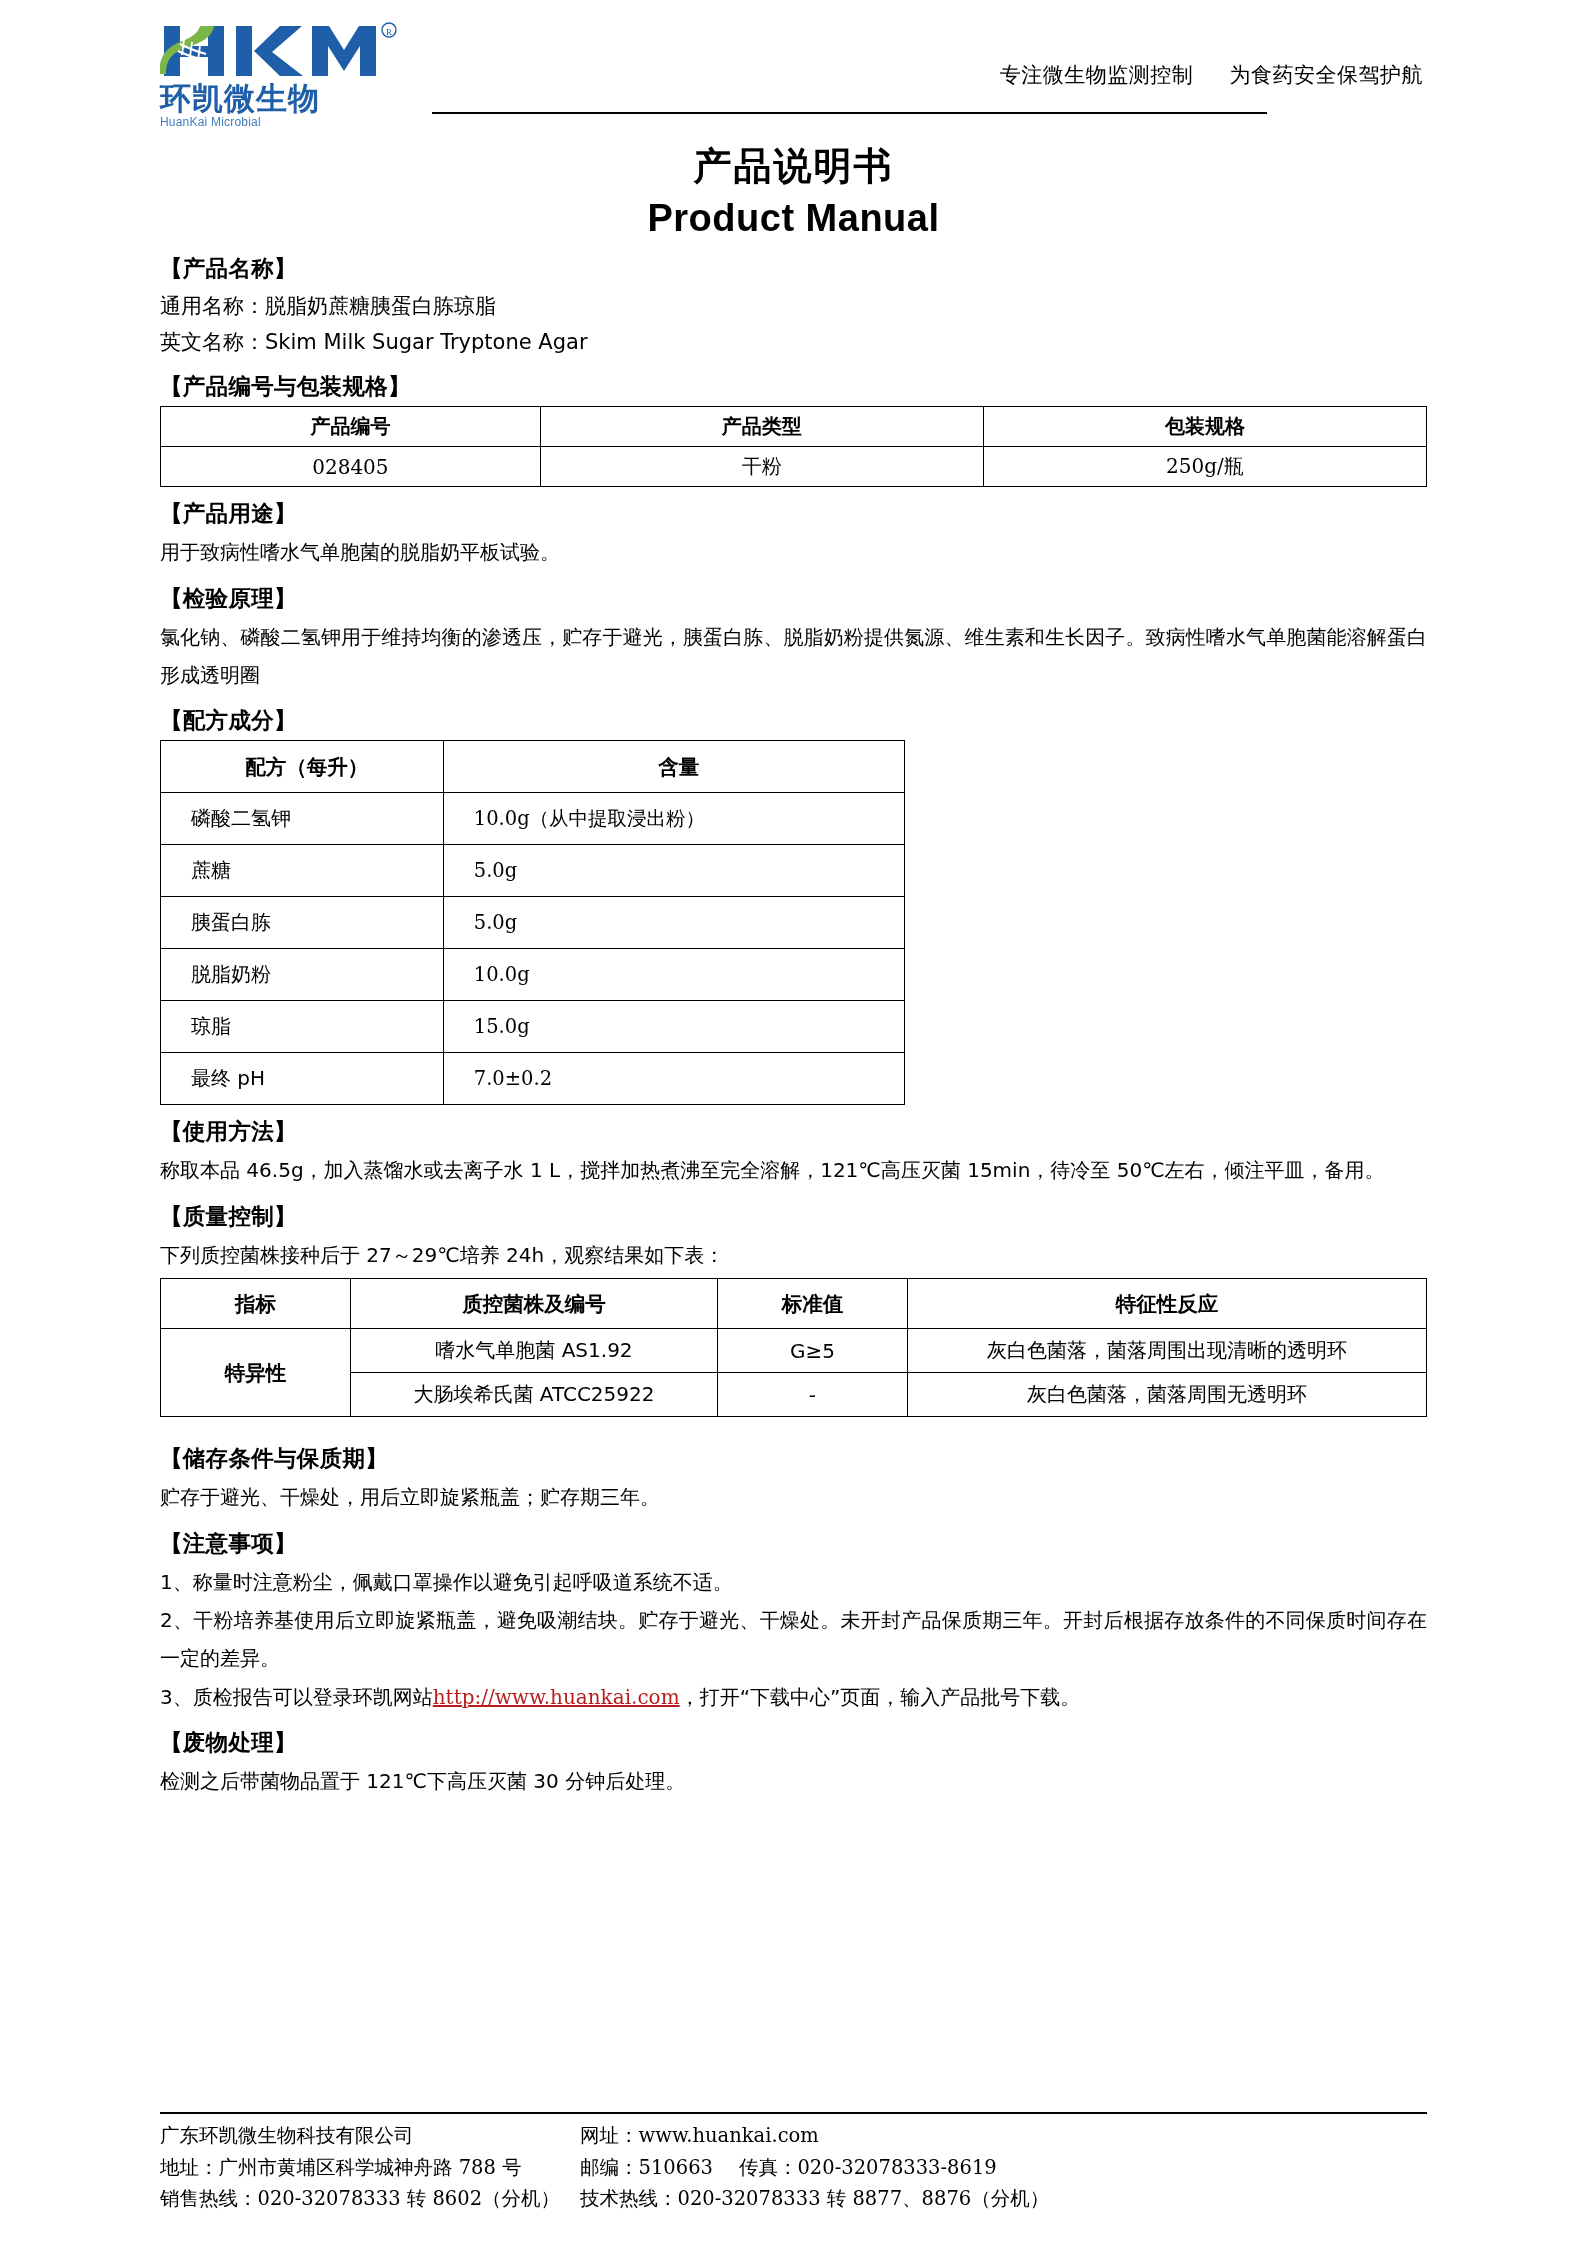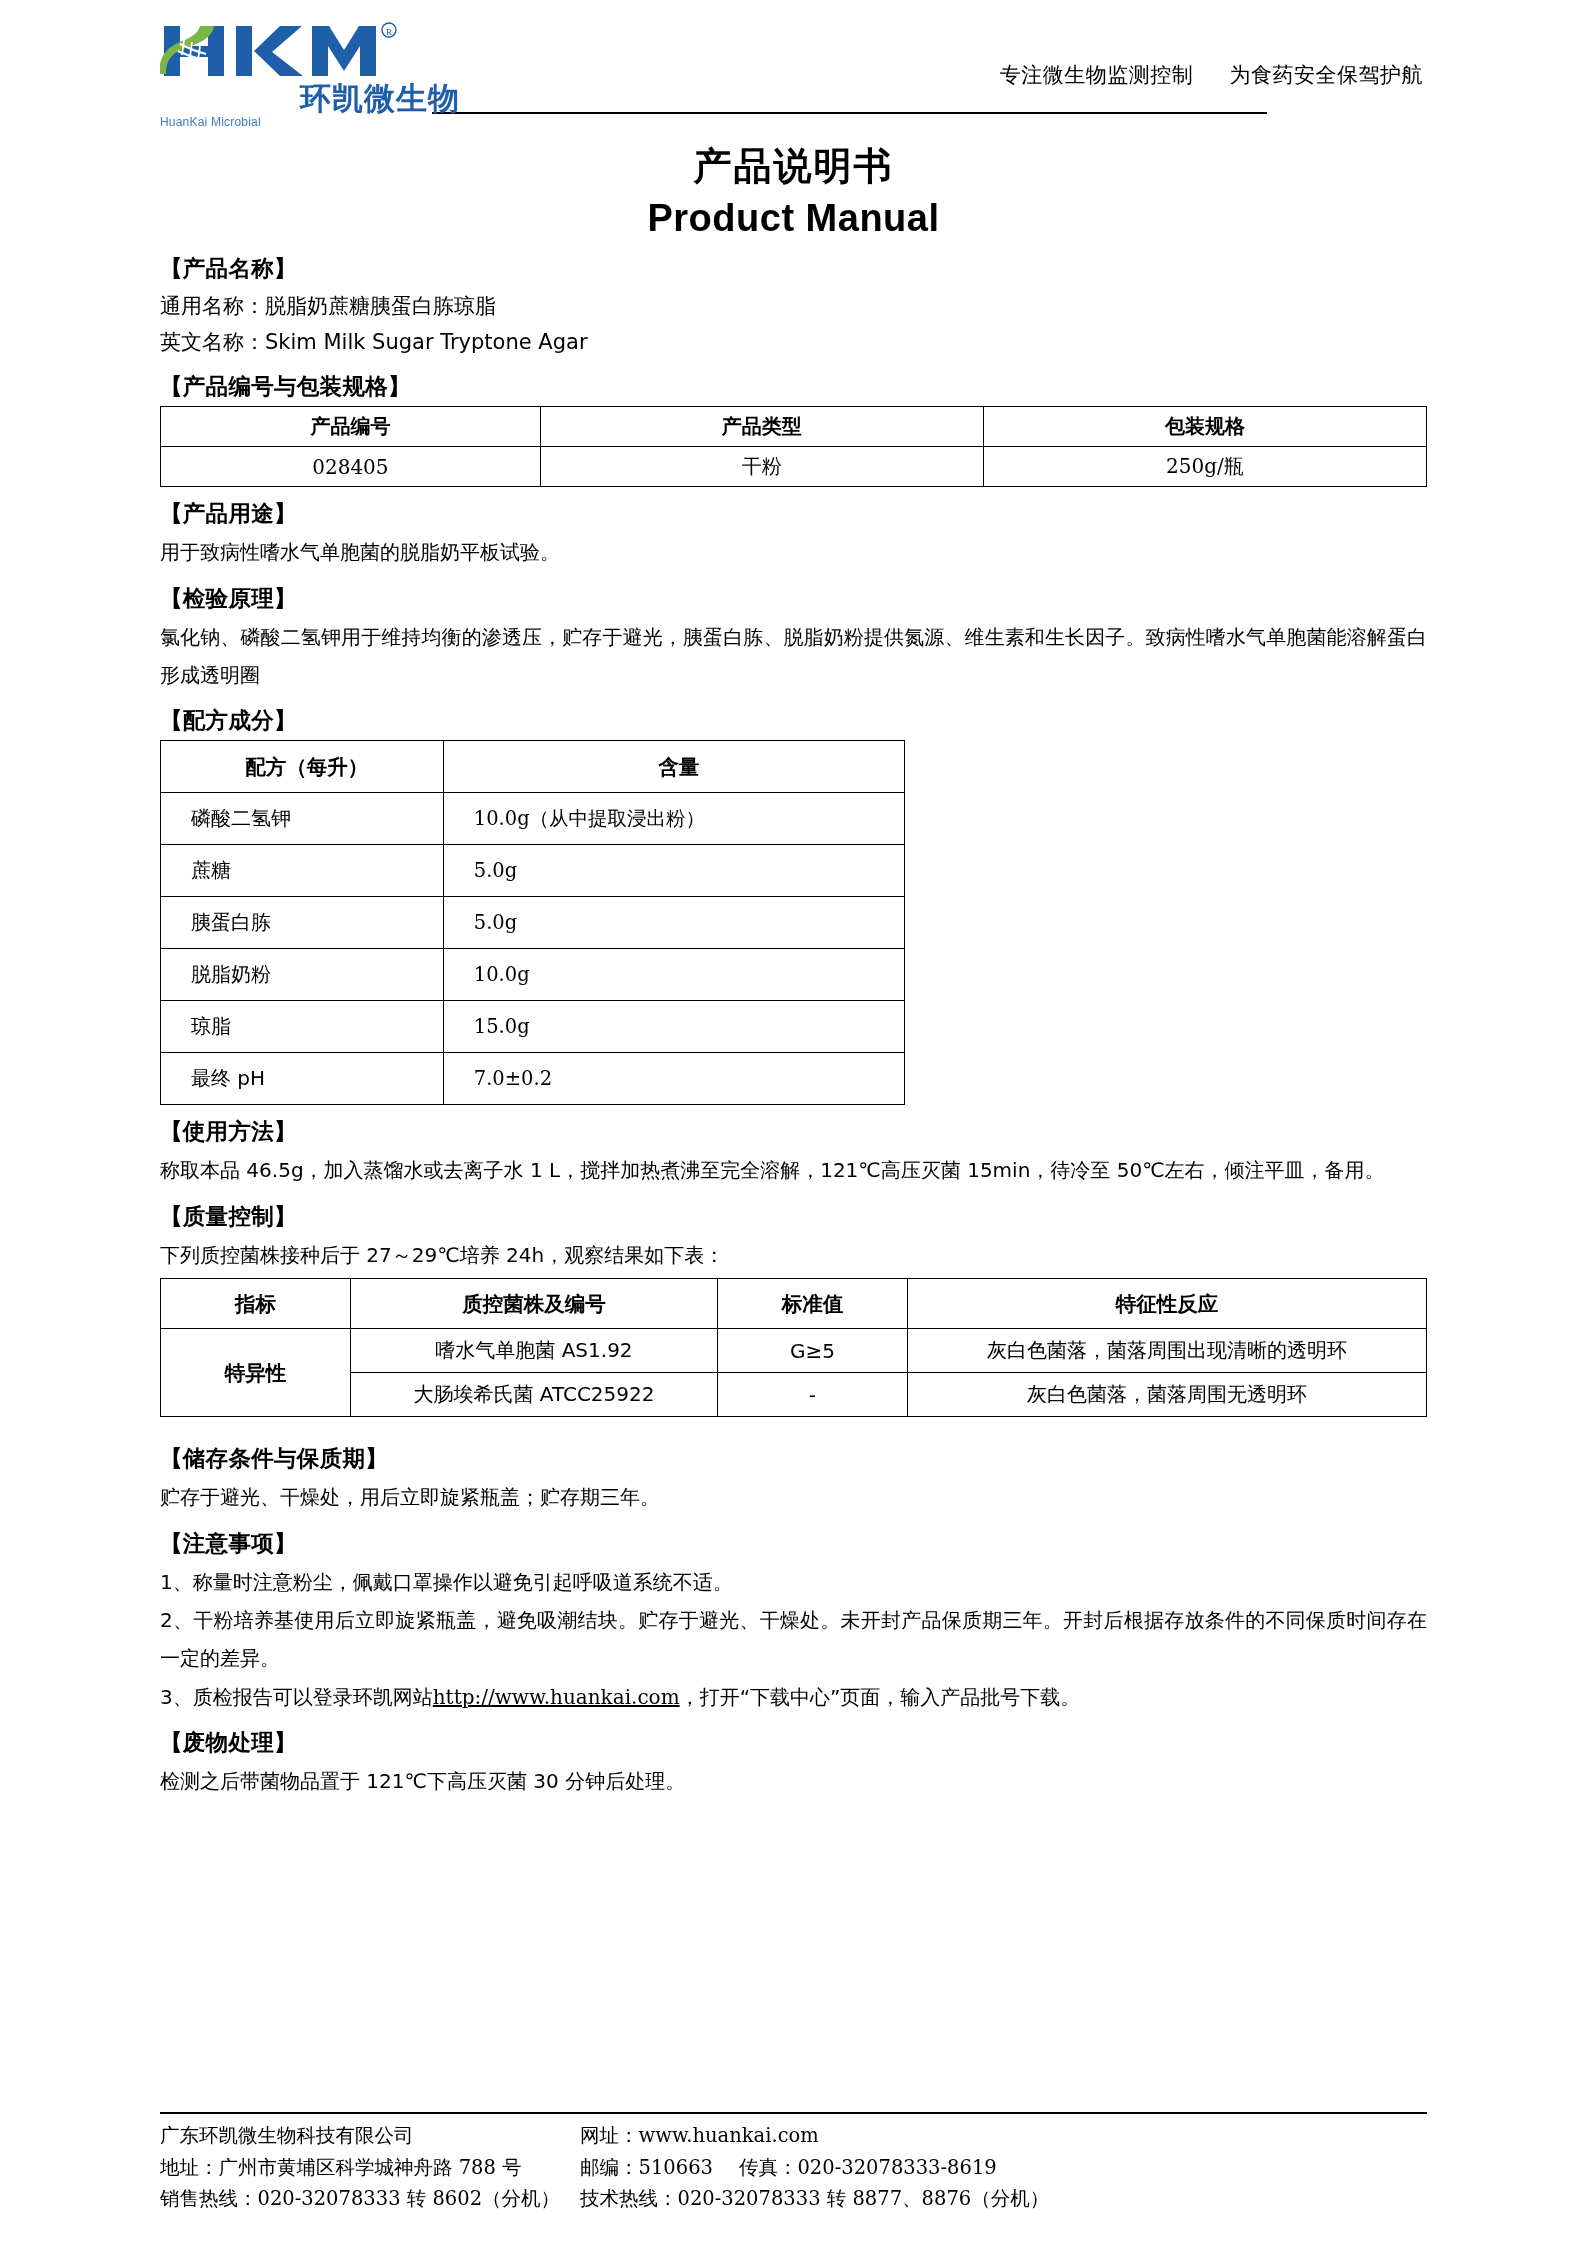--- a/index.html
+++ b/index.html
@@ -40,21 +40,20 @@
   }
   .logo-mark svg { display: block; }
   .logo-cn {
     font-family: "DejaVu Sans", sans-serif;
     font-weight: bold;
     font-size: 31px;
     letter-spacing: 1px;
     color: #1f5fa9;
     line-height: 1.05;
     margin-top: -2px;
-    text-align: right;
   }
   .logo-en {
     font-family: "Liberation Sans", sans-serif;
     font-size: 12px;
     color: #3f7cbf;
     letter-spacing: 0.2px;
     line-height: 1.1;
     margin-top: 1px;
   }
   .header-right {
@@ -179,21 +178,21 @@
     text-align: center;
     height: 44px;
     font-size: 20px;
   }
   .tbl-qc td.idx {
     font-weight: bold;
     font-size: 20.5px;
   }
 
   .link {
-    color: #000000;
+    color: #b91c1c;
     text-decoration: underline;
     font-family: "DejaVu Serif", serif;
   }
 
   
   .footer {
     position: absolute;
     left: 160px;
     right: 160px;
     bottom: 30px;

